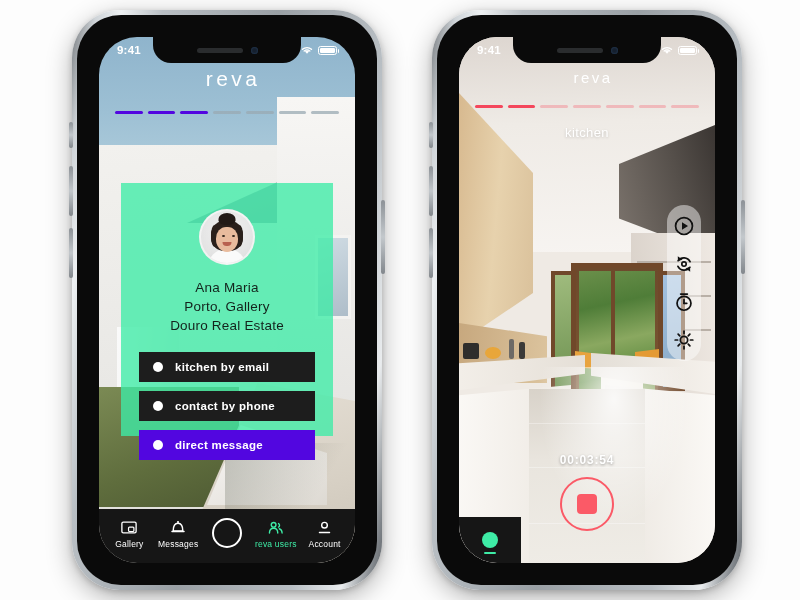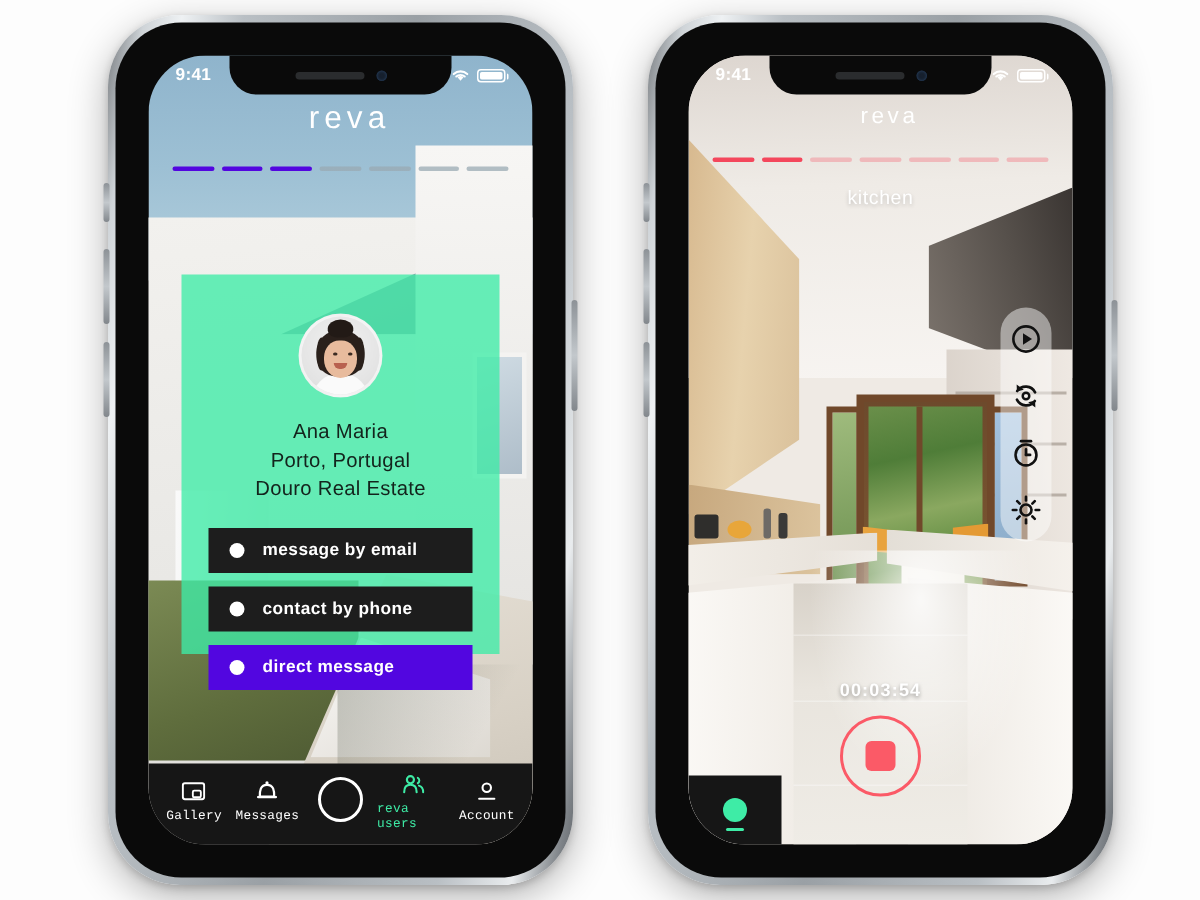--- a/index.html
+++ b/index.html
@@ -154,21 +154,21 @@
   .cbtn.dark { background:#1d1d1d; color:#ffffff; }
   .cbtn.purple { background:#5206e0; color:#ffffff; }
 
   
   .tabbar {
     position:absolute; left:0; right:0; bottom:0; height:54px;
     background:#161616; z-index:30;
     display:flex; align-items:center; justify-content:space-around;
     padding: 0 6px 4px;
   }
-  .tab { display:flex; flex-direction:column; align-items:center; gap:3px; width:52px;font-family:Liberation Mono, monospace; }
+  .tab { display:flex; flex-direction:column; align-items:center; gap:3px; width:52px; }
   .tab .ti { height:16px; display:flex; align-items:center; justify-content:center; }
   .tab .tl { font-size:8.5px; color:#ffffff; letter-spacing:0.2px; }
   .tab.active .tl { color:#3eeca6; }
   .shutter {
     width: 30px; height: 30px; border-radius:50%;
     border: 2.2px solid #ffffff; background: transparent;
     margin-bottom: 2px;
   }
 
   
@@ -342,28 +342,28 @@
             <div class="av-hair"></div>
             <div class="av-hairbun"></div>
             <div class="av-face"></div>
             <div class="av-eye l"></div>
             <div class="av-eye r"></div>
             <div class="av-smile"></div>
           </div>
 
           <div class="card-name">
             <div>Ana Maria</div>
-            <div>Porto, Portugal</div>
+            <div>Porto, Gallery</div>
             <div>Douro Real Estate</div>
           </div>
 
           <div class="card-btns">
             <div class="cbtn dark">
               <span class="dot"></span>
-              <span>message by email</span>
+              <span>kitchen by email</span>
             </div>
             <div class="cbtn dark">
               <span class="dot"></span>
               <span>contact by phone</span>
             </div>
             <div class="cbtn purple">
               <span class="dot"></span>
               <span>direct message</span>
             </div>
           </div>

